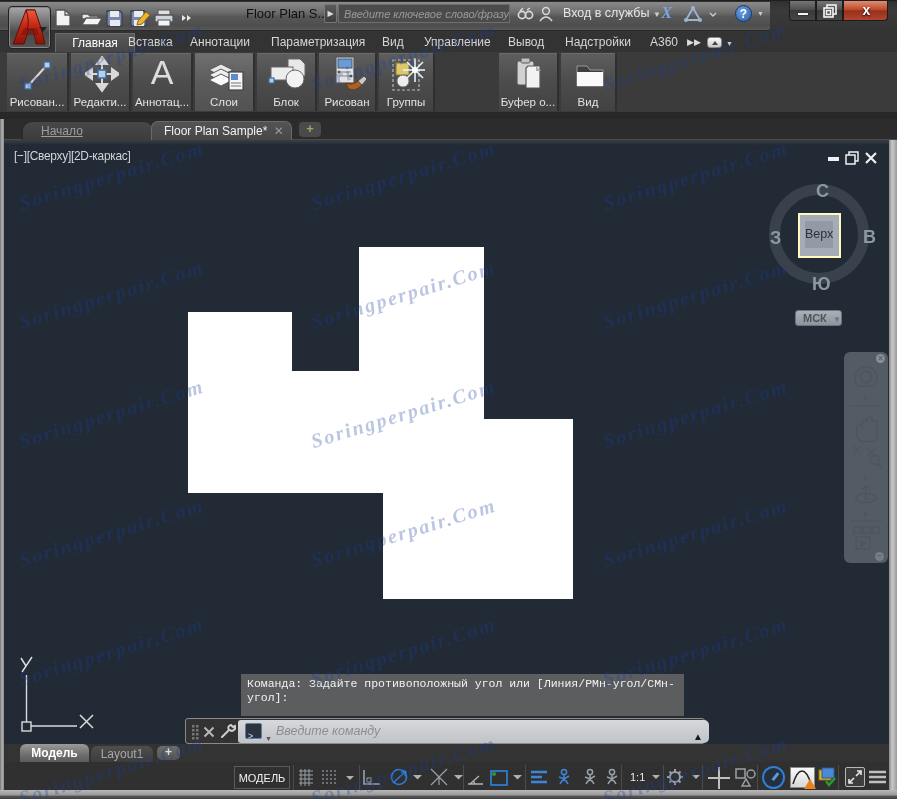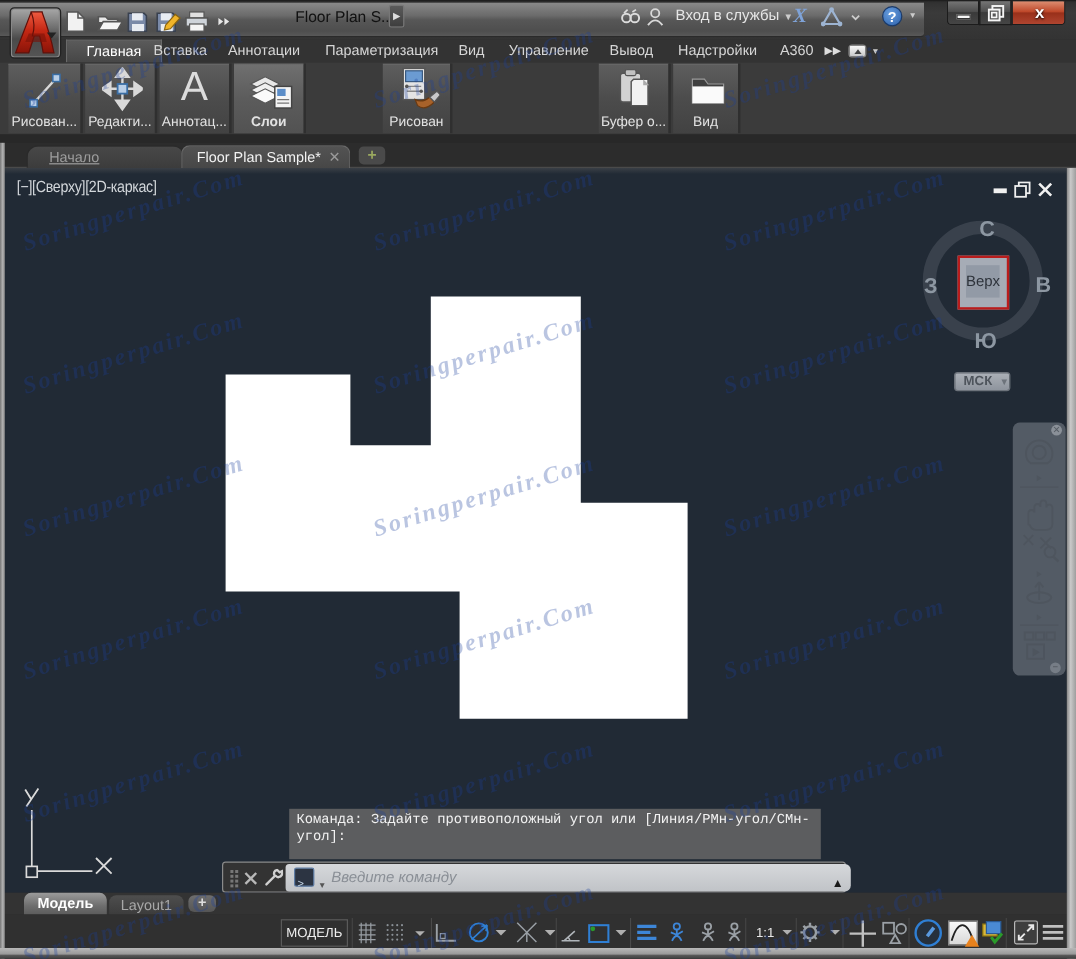--- a/index.html
+++ b/index.html
@@ -24,21 +24,21 @@
 #tab-nachalo{left:22px;width:132px;background:linear-gradient(#484848,#3c3c3c);color:#9d9d9d;border-radius:10px 10px 0 0;border:1px solid #2a2a2a;border-bottom:none;text-align:left;padding-left:18px;text-decoration:underline;}
 #tab-floor{left:151px;width:141px;background:linear-gradient(#535353,#474747);color:#f2f2f2;border-radius:7px 7px 0 0;border:1px solid #6a6a6a;border-bottom:none;}
 #tab-plus{left:299px;width:22px;height:15px;top:3px;background:#4a4a4a;border-radius:4px;color:#9aa85f;font-weight:bold;line-height:14px;font-size:13px;}
 
 #viewport{position:absolute;top:140px;left:3px;width:886px;height:604px;background:#212a35;overflow:hidden;}
 .wm{position:absolute;font-family:"Liberation Serif",serif;font-style:italic;font-weight:bold;font-size:20px;letter-spacing:2px;color:rgba(26,64,155,0.30);transform:rotate(-17deg);transform-origin:0 100%;white-space:nowrap;line-height:24px;height:24px;}
 #vplabel{position:absolute;left:11px;top:8px;color:#d2d6da;font-size:13.5px;font-weight:normal;transform:scaleX(0.88);transform-origin:0 0;letter-spacing:-0.3px;}
 
 #vc-ring{position:absolute;left:766px;top:44px;width:100px;height:100px;border-radius:50%;border:11px solid #39414c;}
 .vc-letter{position:absolute;color:#8d97a2;font-size:18px;font-weight:bold;}
-#vc-square{position:absolute;left:795px;top:73px;width:43px;height:45px;background:#a6acb6;border:2px solid #b91c1c;}
+#vc-square{position:absolute;left:795px;top:73px;width:43px;height:45px;background:#a6acb6;border:2px solid #fef9c3;}
 #vc-inner{position:absolute;left:5px;top:6px;width:28px;height:27px;background:#929aa6;color:#2e333b;font-size:12.5px;text-align:center;line-height:27px;}
 #msk{position:absolute;left:792px;top:170px;width:47px;height:16px;background:linear-gradient(#abb0b7,#8e949d);border:1px solid #6d737b;border-radius:3px;color:#4e545c;font-size:11px;font-weight:bold;text-align:left;line-height:15px;padding-left:7px;}
 
 #navbar{position:absolute;left:841px;top:212px;width:44px;height:211px;background:rgba(125,132,141,0.55);border-radius:6px;}
 
 #cmdhist{position:absolute;left:238px;top:534px;width:443px;height:42px;background:rgba(105,105,105,0.82);font-family:"Liberation Mono",monospace;font-size:11.5px;color:#f2f2f2;line-height:14px;padding:3px 0 0 6px;}
 
 #cmdbar{position:absolute;left:182px;top:578px;width:520px;height:26px;background:#333;border:1px solid #8a8a8a;border-radius:3px;}
 #cmdinput{position:absolute;left:52px;top:1px;width:471px;height:23px;background:linear-gradient(#d6d8db,#c0c3c7);border-radius:3px 5px 5px 3px;color:#8a8f96;font-style:italic;font-size:12.5px;line-height:22px;}
 
@@ -73,20 +73,21 @@
       <path d="M84,12 l8,-9 l4,3 l-8,9 l-5,1 z" fill="#f0b429" stroke="#8a6410" stroke-width="1"></path>
 
       <rect x="104" y="1" width="12" height="5" fill="#e0e0e0" stroke="#555"></rect>
       <path d="M101,6 h18 v7 h-18 z" fill="#cfd4da" stroke="#555" stroke-width="1.3"></path>
       <rect x="104" y="11" width="12" height="6" fill="#f5f5f5" stroke="#555"></rect>
 
       <path d="M128,6 l4,3 l-4,3 z M133,6 l4,3 l-4,3 z" fill="#e8e8e8"></path>
     </svg>
     <div class="abs" style="left:246px;top:5px;color:#111;font-size:13px;">Floor Plan S...</div>
     <div class="abs" style="left:324px;top:3px;width:13px;height:19px;background:linear-gradient(#5a5a5a,#3e3e3e);border:1px solid #777;border-radius:2px;color:#ddd;font-size:8px;line-height:18px;text-align:center;">▶</div>
+    <div class="abs" style="left:338px;top:3px;width:172px;height:19px;background:#4b4b4b;border:1px solid #6e6e6e;color:#9a9a9a;font-style:italic;font-size:11px;line-height:18px;padding-left:5px;white-space:nowrap;overflow:hidden;">Введите ключевое слово/фразу</div>
     <svg class="abs" style="left:517px;top:5px;" width="40" height="17">
       <circle cx="5" cy="9" r="3.6" fill="none" stroke="#dcdcdc" stroke-width="1.6"></circle>
       <circle cx="12" cy="9" r="3.6" fill="none" stroke="#dcdcdc" stroke-width="1.6"></circle>
       <path d="M3,5 l3,-3 M10,4 l3,-2" stroke="#dcdcdc" stroke-width="1.4" fill="none"></path>
       <circle cx="29" cy="5" r="3.4" fill="none" stroke="#d8d8d8" stroke-width="1.5"></circle>
       <path d="M23,15 q6,-8 12,0" fill="none" stroke="#d8d8d8" stroke-width="1.6"></path>
     </svg>
     <div class="abs" style="left:563px;top:5px;color:#e6e6e6;font-size:12.5px;">Вход в службы <span style="font-size:8px;color:#ccc;">▼</span></div>
     <div class="abs" style="left:661px;top:2px;color:#7fa3d8;font-size:17px;font-weight:bold;font-style:italic;font-family:'Liberation Serif',serif;">X</div>
     <svg class="abs" style="left:684px;top:4px;" width="34" height="18">
@@ -164,44 +165,68 @@
             <path d="M34,18 l-7,-5 v10 z"></path>
         </g>
         <rect x="13" y="14" width="8" height="8" fill="#b9cfe8" stroke="#3a6ea5" stroke-width="1.5"></rect>
       </svg>
       <div class="rlabel">Редакти...</div>
     </div>
     <div class="rpanel" style="left:133px;width:60px;">
       <div class="abs" style="left:0;top:0px;width:100%;text-align:center;color:#dcdcdc;font-size:34px;font-weight:normal;">A</div>
       <div class="rlabel">Аннотац...</div>
     </div>
-    <div class="rpanel" style="left:195px;width:60px;background:linear-gradient(#707070,#5c5c5c 50%,#525252);font-weight:bold;">
+    <div class="rpanel" style="left:195px;width:60px;background:linear-gradient(#707070,#5c5c5c 50%,#525252);">
       <svg class="abs" style="left:12px;top:3px;" width="38" height="38">
         <g stroke="#555" stroke-width="1">
           <path d="M2,14 l12,-6 l12,6 l-12,6 z" fill="#e8e8e8"></path>
           <path d="M2,19 l12,-6 l12,6 l-12,6 z" fill="#f0f0f0"></path>
           <path d="M2,24 l12,-6 l12,6 l-12,6 z" fill="#fafafa"></path>
         </g>
         <rect x="22" y="16" width="14" height="18" fill="#f5f5f5" stroke="#444" stroke-width="1.2"></rect>
         <rect x="24" y="18" width="7" height="6" fill="#5b8dc8"></rect>
         <path d="M24,27 h10 M24,30 h10" stroke="#777" stroke-width="1"></path>
       </svg>
       <div class="rlabel">Слои</div>
     </div>
+    <div class="rpanel" style="left:257px;width:60px;">
+      <svg class="abs" style="left:11px;top:4px;" width="40" height="36">
+        <path d="M20,2 h12 l5,5 v12 h-17 z" fill="#e8e8e8" stroke="#666" stroke-width="1"></path>
+        <rect x="3" y="10" width="22" height="13" fill="#ededed" stroke="#666" stroke-width="1"></rect>
+        <circle cx="27" cy="22" r="9" fill="#f2f2f2" stroke="#666" stroke-width="1"></circle>
+        <rect x="1" y="21" width="5" height="5" fill="#b9cfe8" stroke="#3a6ea5" stroke-width="1.2"></rect>
+      </svg>
+      <div class="rlabel">Блок</div>
+    </div>
     <div class="rpanel" style="left:319px;width:58px;">
       <svg class="abs" style="left:13px;top:3px;" width="34" height="38">
         <rect x="4" y="1" width="18" height="26" fill="#e4e4e4" stroke="#555" stroke-width="1.2"></rect>
         <rect x="6" y="3" width="14" height="9" fill="#6b9bd2" stroke="#3a5a80" stroke-width="1"></rect>
         <path d="M7,16 h12 M7,20 h12" stroke="#888" stroke-width="1.2"></path>
         <circle cx="7" cy="16" r="1.5" fill="#555"></circle>
           <circle cx="19" cy="20" r="1.5" fill="#555"></circle>
         <path d="M14,27 q6,3 12,-2 l4,4 q-8,8 -14,3 z" fill="#a8622a" stroke="#6a3a12" stroke-width="1"></path>
         <path d="M26,25 l6,-5 l3,3 l-5,6 z" fill="#c8c8c8" stroke="#555" stroke-width="1"></path>
       </svg>
       <div class="rlabel">Рисован</div>
+    </div>
+    <div class="rpanel" style="left:379px;width:56px;">
+      <svg class="abs" style="left:12px;top:3px;" width="34" height="38">
+        <rect x="2" y="4" width="26" height="30" fill="none" stroke="#bbb" stroke-width="1.2" stroke-dasharray="3,2"></rect>
+        <rect x="5" y="7" width="13" height="12" fill="#ddc96a" stroke="#8a7a2a" stroke-width="1"></rect>
+        <circle cx="12" cy="25" r="6" fill="#eee" stroke="#777" stroke-width="1"></circle>
+        <g stroke="#e8f2ff" stroke-width="1.6">
+          <line x1="24" y1="2" x2="24" y2="26"></line>
+            <line x1="12" y1="14" x2="36" y2="14"></line>
+          <line x1="16" y1="6" x2="32" y2="22"></line>
+            <line x1="32" y1="6" x2="16" y2="22"></line>
+        </g>
+        <circle cx="24" cy="14" r="3" fill="#fff"></circle>
+      </svg>
+      <div class="rlabel">Группы</div>
     </div>
     <div class="rpanel" style="left:499px;width:60px;">
       <svg class="abs" style="left:15px;top:3px;" width="32" height="38">
         <rect x="3" y="5" width="17" height="24" rx="2" fill="#d2d2d2" stroke="#555" stroke-width="1.2"></rect>
         <rect x="7" y="2" width="9" height="5" rx="1.5" fill="#c2c2c2" stroke="#555" stroke-width="1"></rect>
         <path d="M14,10 h12 l0,22 h-14 l0-20 z" fill="#f2f2f2" stroke="#555" stroke-width="1.2"></path>
         <path d="M22,10 l5,5 h-5 z" fill="#aaa"></path>
       </svg>
       <div class="rlabel">Буфер о...</div>
     </div>

